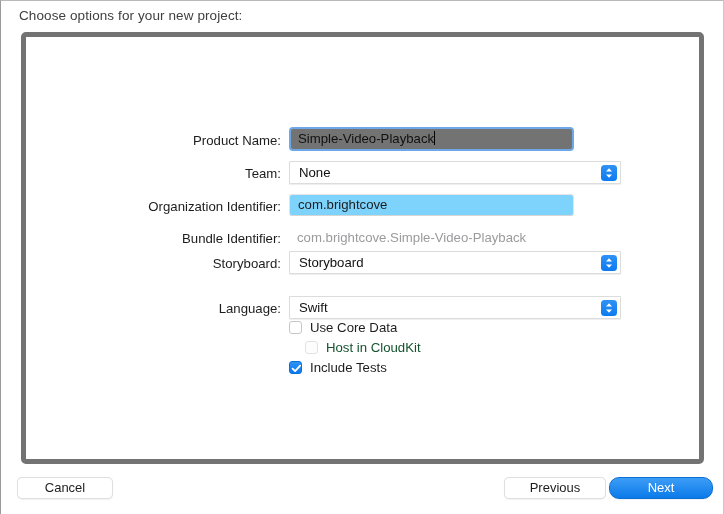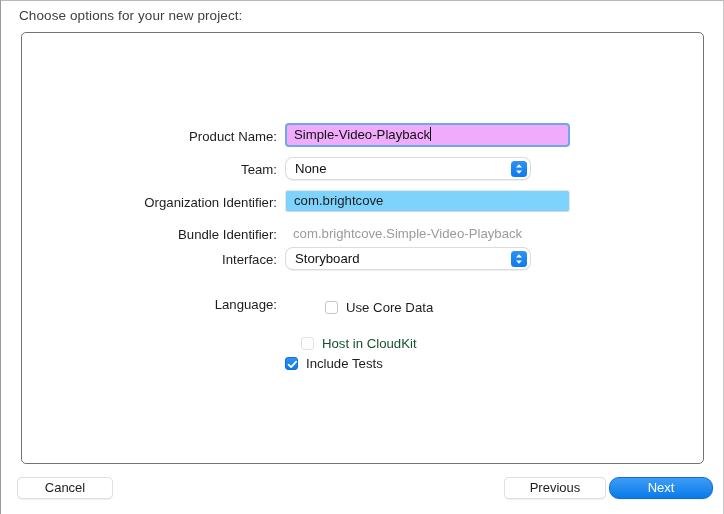--- a/index.html
+++ b/index.html
@@ -35,21 +35,21 @@
     color: #404040;
     letter-spacing: 0.1px;
     white-space: nowrap;
   }
   .panel {
     position: absolute;
     left: 20px;
     top: 31px;
     width: 683px;
     height: 432px;
-    border: 1px solid #737373;
+    border: 5px solid #737373;
     border-radius: 5px;
     background: #ffffff;
     box-sizing: border-box;
   }
   .form {
     position: absolute;
     left: 0;
     top: 0;
     width: 683px;
   }
@@ -76,21 +76,21 @@
     top: 0;
   }
 
   
   .textfield-focus {
     width: 285px;
     height: 24px;
     box-sizing: border-box;
     border: 2px solid #6ea8e8;
     border-radius: 4px;
-    background: #f0abfc;
+    background: #737373;
     position: relative;
   }
   .textfield-focus .val {
     position: absolute;
     left: 7px;
     top: 0;
     line-height: 20px;
     font-size: 13.2px;
     color: #111;
     white-space: nowrap;
@@ -129,25 +129,25 @@
   .static-val {
     font-size: 13.2px;
     color: #9b9b9e;
     line-height: 24px;
     white-space: nowrap;
     padding-left: 8px;
   }
 
   
   .popup {
-    width: 246px;
+    width: 332px;
     height: 23px;
     box-sizing: border-box;
     border: 1px solid #dcdcdc;
-    border-radius: 8px;
+    border-radius: 1px;
     background: #ffffff;
     box-shadow: 0 0.5px 1px rgba(0,0,0,0.07);
     position: relative;
   }
   .popup .val {
     position: absolute;
     left: 9px;
     top: 0;
     line-height: 21px;
     font-size: 13.2px;
@@ -263,39 +263,50 @@
             </div>
           </div>
         </div>
         <div class="row" style="top: 189px;">
           <div class="lbl">Bundle Identifier:</div>
           <div class="ctrl">
             <div class="static-val">com.brightcove.Simple-Video-Playback</div>
           </div>
         </div>
         <div class="row" style="top: 214px;">
-          <div class="lbl">Interface:</div>
+          <div class="lbl">Storyboard:</div>
           <div class="ctrl" style="top: 0px;">
             <div class="popup">
               <span class="val">Storyboard</span>
               <span class="stepper">
                 <svg width="16" height="16" viewBox="0 0 16 16">
                   <path d="M8 3.2 L11 6.5 L5 6.5 Z" fill="#ffffff"></path>
                   <path d="M8 12.8 L11 9.5 L5 9.5 Z" fill="#ffffff"></path>
                 </svg>
               </span>
             </div>
           </div>
         </div>
         <div class="row" style="top: 248px; margin-top: 11px;">
           <div class="lbl">Language:</div>
+          <div class="ctrl" style="top: 0px;">
+            <div class="popup">
+              <span class="val">Swift</span>
+              <span class="stepper">
+                <svg width="16" height="16" viewBox="0 0 16 16">
+                  <path d="M8 3.2 L11 6.5 L5 6.5 Z" fill="#ffffff"></path>
+                  <path d="M8 12.8 L11 9.5 L5 9.5 Z" fill="#ffffff"></path>
+                </svg>
+              </span>
+            </div>
+          </div>
         </div>
       </div>
     <div id="check-rows">
-        <div class="checkrow" style="top: 265px; left: 263px; margin-left: 40px;"><span class="cbox"></span><span class="cbl">Use Core Data</span></div>
+        <div class="checkrow" style="top: 281px; left: 263px;"><span class="cbox"></span><span class="cbl">Use Core Data</span></div>
         <div class="checkrow" style="top: 301px; left: 279px;"><span class="cbox disabled"></span><span class="cbl disabled">Host in CloudKit</span></div>
         <div class="checkrow" style="top: 321px; left: 263px;"><span class="cbox checked"><svg width="11" height="11" viewBox="0 0 11 11">
               <path d="M1.6 5.6 L4.1 8.1 L9.2 2.6" stroke="#ffffff" stroke-width="1.8" fill="none" stroke-linecap="round" stroke-linejoin="round"></path>
             </svg></span><span class="cbl">Include Tests</span></div>
       </div>
   </div>
 
   <div class="btn btn-plain" style="left:503px; top:476px; width:102px;">Previous</div>
   <div class="btn btn-plain" style="left:16px; top:476px; width:96px;">Cancel</div>
   <div class="btn btn-primary" style="left:608px; top:476px; width:104px;border-radius:10px;">Next</div>

